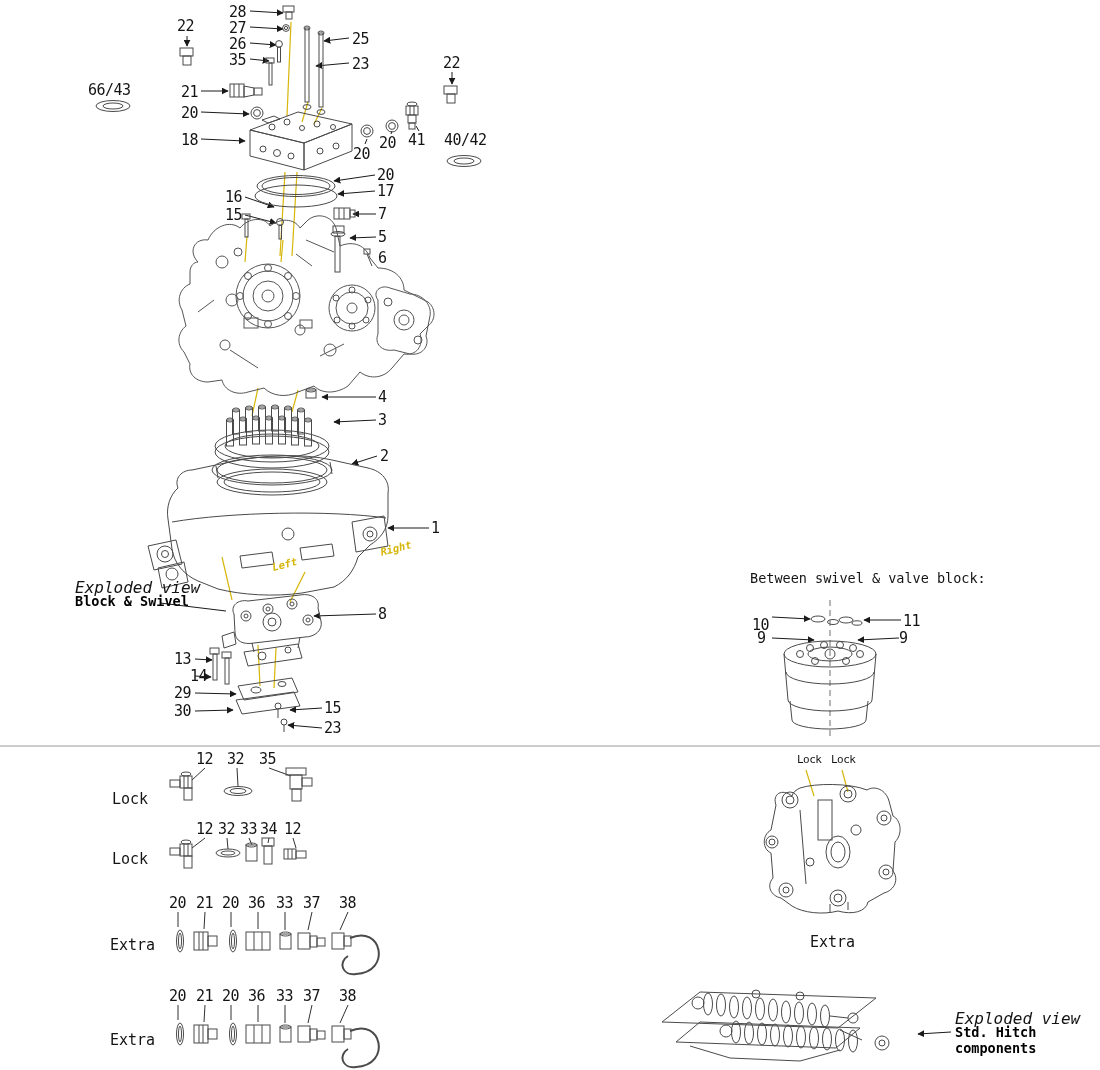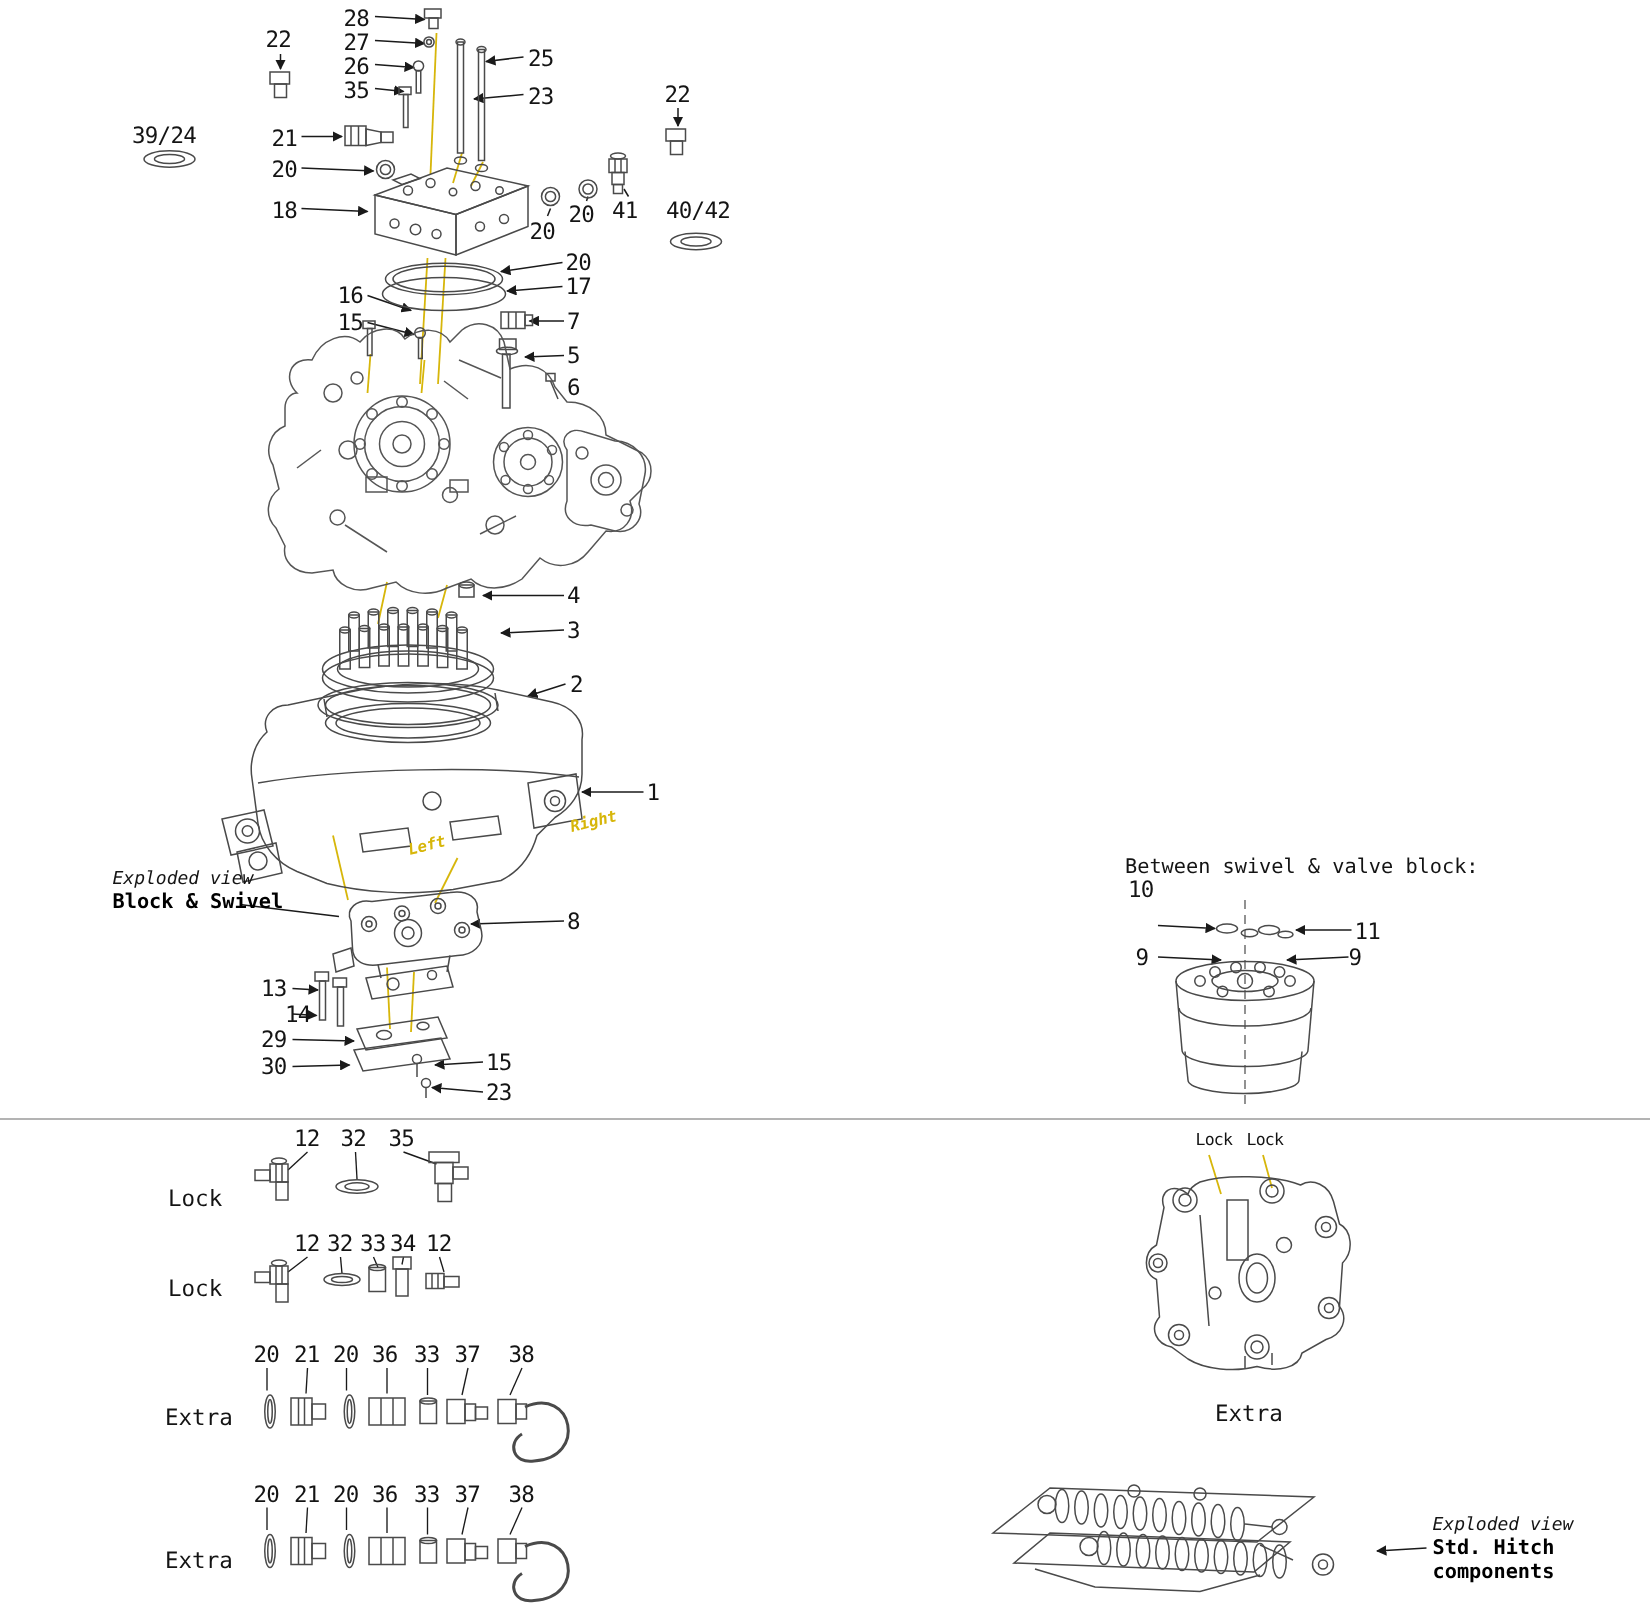--- a/index.html
+++ b/index.html
@@ -4,21 +4,21 @@
 <style>
   :root{ --accent:#d7b60a; --ink:#141414; --art:#4a4a4a; }
   *{margin:0;padding:0;box-sizing:border-box}
   body{background:#fff}
   #canvas{position:relative;width:1100px;height:1070px;background:#fff;overflow:hidden;
           font-family:"DejaVu Sans Mono",monospace;color:var(--ink)}
   svg.art{position:absolute;left:0;top:0}
   .num{position:absolute;font-size:15px;letter-spacing:-0.5px;white-space:pre;color:var(--ink)}
   .num.small{font-size:11px}
   .title{position:absolute;font-size:13.5px}
-  .cap-italic{position:absolute;font-style:italic;font-size:12px}
+  .cap-italic{position:absolute;font-style:italic;font-size:16px}
   .cap-bold{position:absolute;font-weight:bold;font-size:13.5px;color:#000}
   .row-label{position:absolute;font-size:15px}
   .row-label.big{font-size:15px}
   .tag{position:absolute;font-size:10.5px;font-style:italic;font-weight:bold;color:var(--accent)}
 </style>
 </head>
 <body>
 
 <div id="canvas">
 
@@ -527,21 +527,21 @@
   <span class="num" style="left:229px;top:3px">28</span>
   <span class="num" style="left:229px;top:19px">27</span>
   <span class="num" style="left:229px;top:35px">26</span>
   <span class="num" style="left:229px;top:51px">35</span>
   <span class="num" style="left:177px;top:17px">22</span>
   <span class="num" style="left:352px;top:30px">25</span>
   <span class="num" style="left:352px;top:55px">23</span>
   <span class="num" style="left:181px;top:83px">21</span>
   <span class="num" style="left:181px;top:104px">20</span>
   <span class="num" style="left:181px;top:131px">18</span>
-  <span class="num" style="left:88px;top:81px">39/24</span>
+  <span class="num" style="left:88px;top:81px">66/43</span>
   <span class="num" style="left:443px;top:54px">22</span>
   <span class="num" style="left:353px;top:145px">20</span>
   <span class="num" style="left:379px;top:134px">20</span>
   <span class="num" style="left:408px;top:131px">41</span>
   <span class="num" style="left:444px;top:131px">40/42</span>
   <span class="num" style="left:377px;top:166px">20</span>
   <span class="num" style="left:377px;top:182px">17</span>
   <span class="num" style="left:225px;top:188px">16</span>
   <span class="num" style="left:225px;top:206px">15</span>
   <span class="num" style="left:378px;top:205px">7</span>
@@ -558,21 +558,21 @@
   <span class="num" style="left:174px;top:702px">30</span>
   <span class="num" style="left:324px;top:699px">15</span>
   <span class="num" style="left:324px;top:719px">23</span>
 
   <span class="cap-italic" style="left:75px;top:578px">Exploded view</span>
   <span class="cap-bold" style="left:75px;top:593px">Block &amp; Swivel</span>
   <span class="tag" style="left:272px;top:558px;transform:rotate(-14deg)">Left</span>
   <span class="tag" style="left:380px;top:542px;transform:rotate(-14deg)">Right</span>
 
   <span class="title" style="left:750px;top:570px">Between swivel &amp; valve block:</span>
-  <span class="num" style="left:752px;top:584px">10</span>
+  <span class="num" style="left:752px;top:616px">10</span>
   <span class="num" style="left:903px;top:612px">11</span>
   <span class="num" style="left:757px;top:629px">9</span>
   <span class="num" style="left:899px;top:629px">9</span>
 
   <span class="num" style="left:196px;top:750px">12</span>
   <span class="num" style="left:227px;top:750px">32</span>
   <span class="num" style="left:259px;top:750px">35</span>
 
   <span class="num" style="left:196px;top:820px">12</span>
   <span class="num" style="left:218px;top:820px">32</span>

